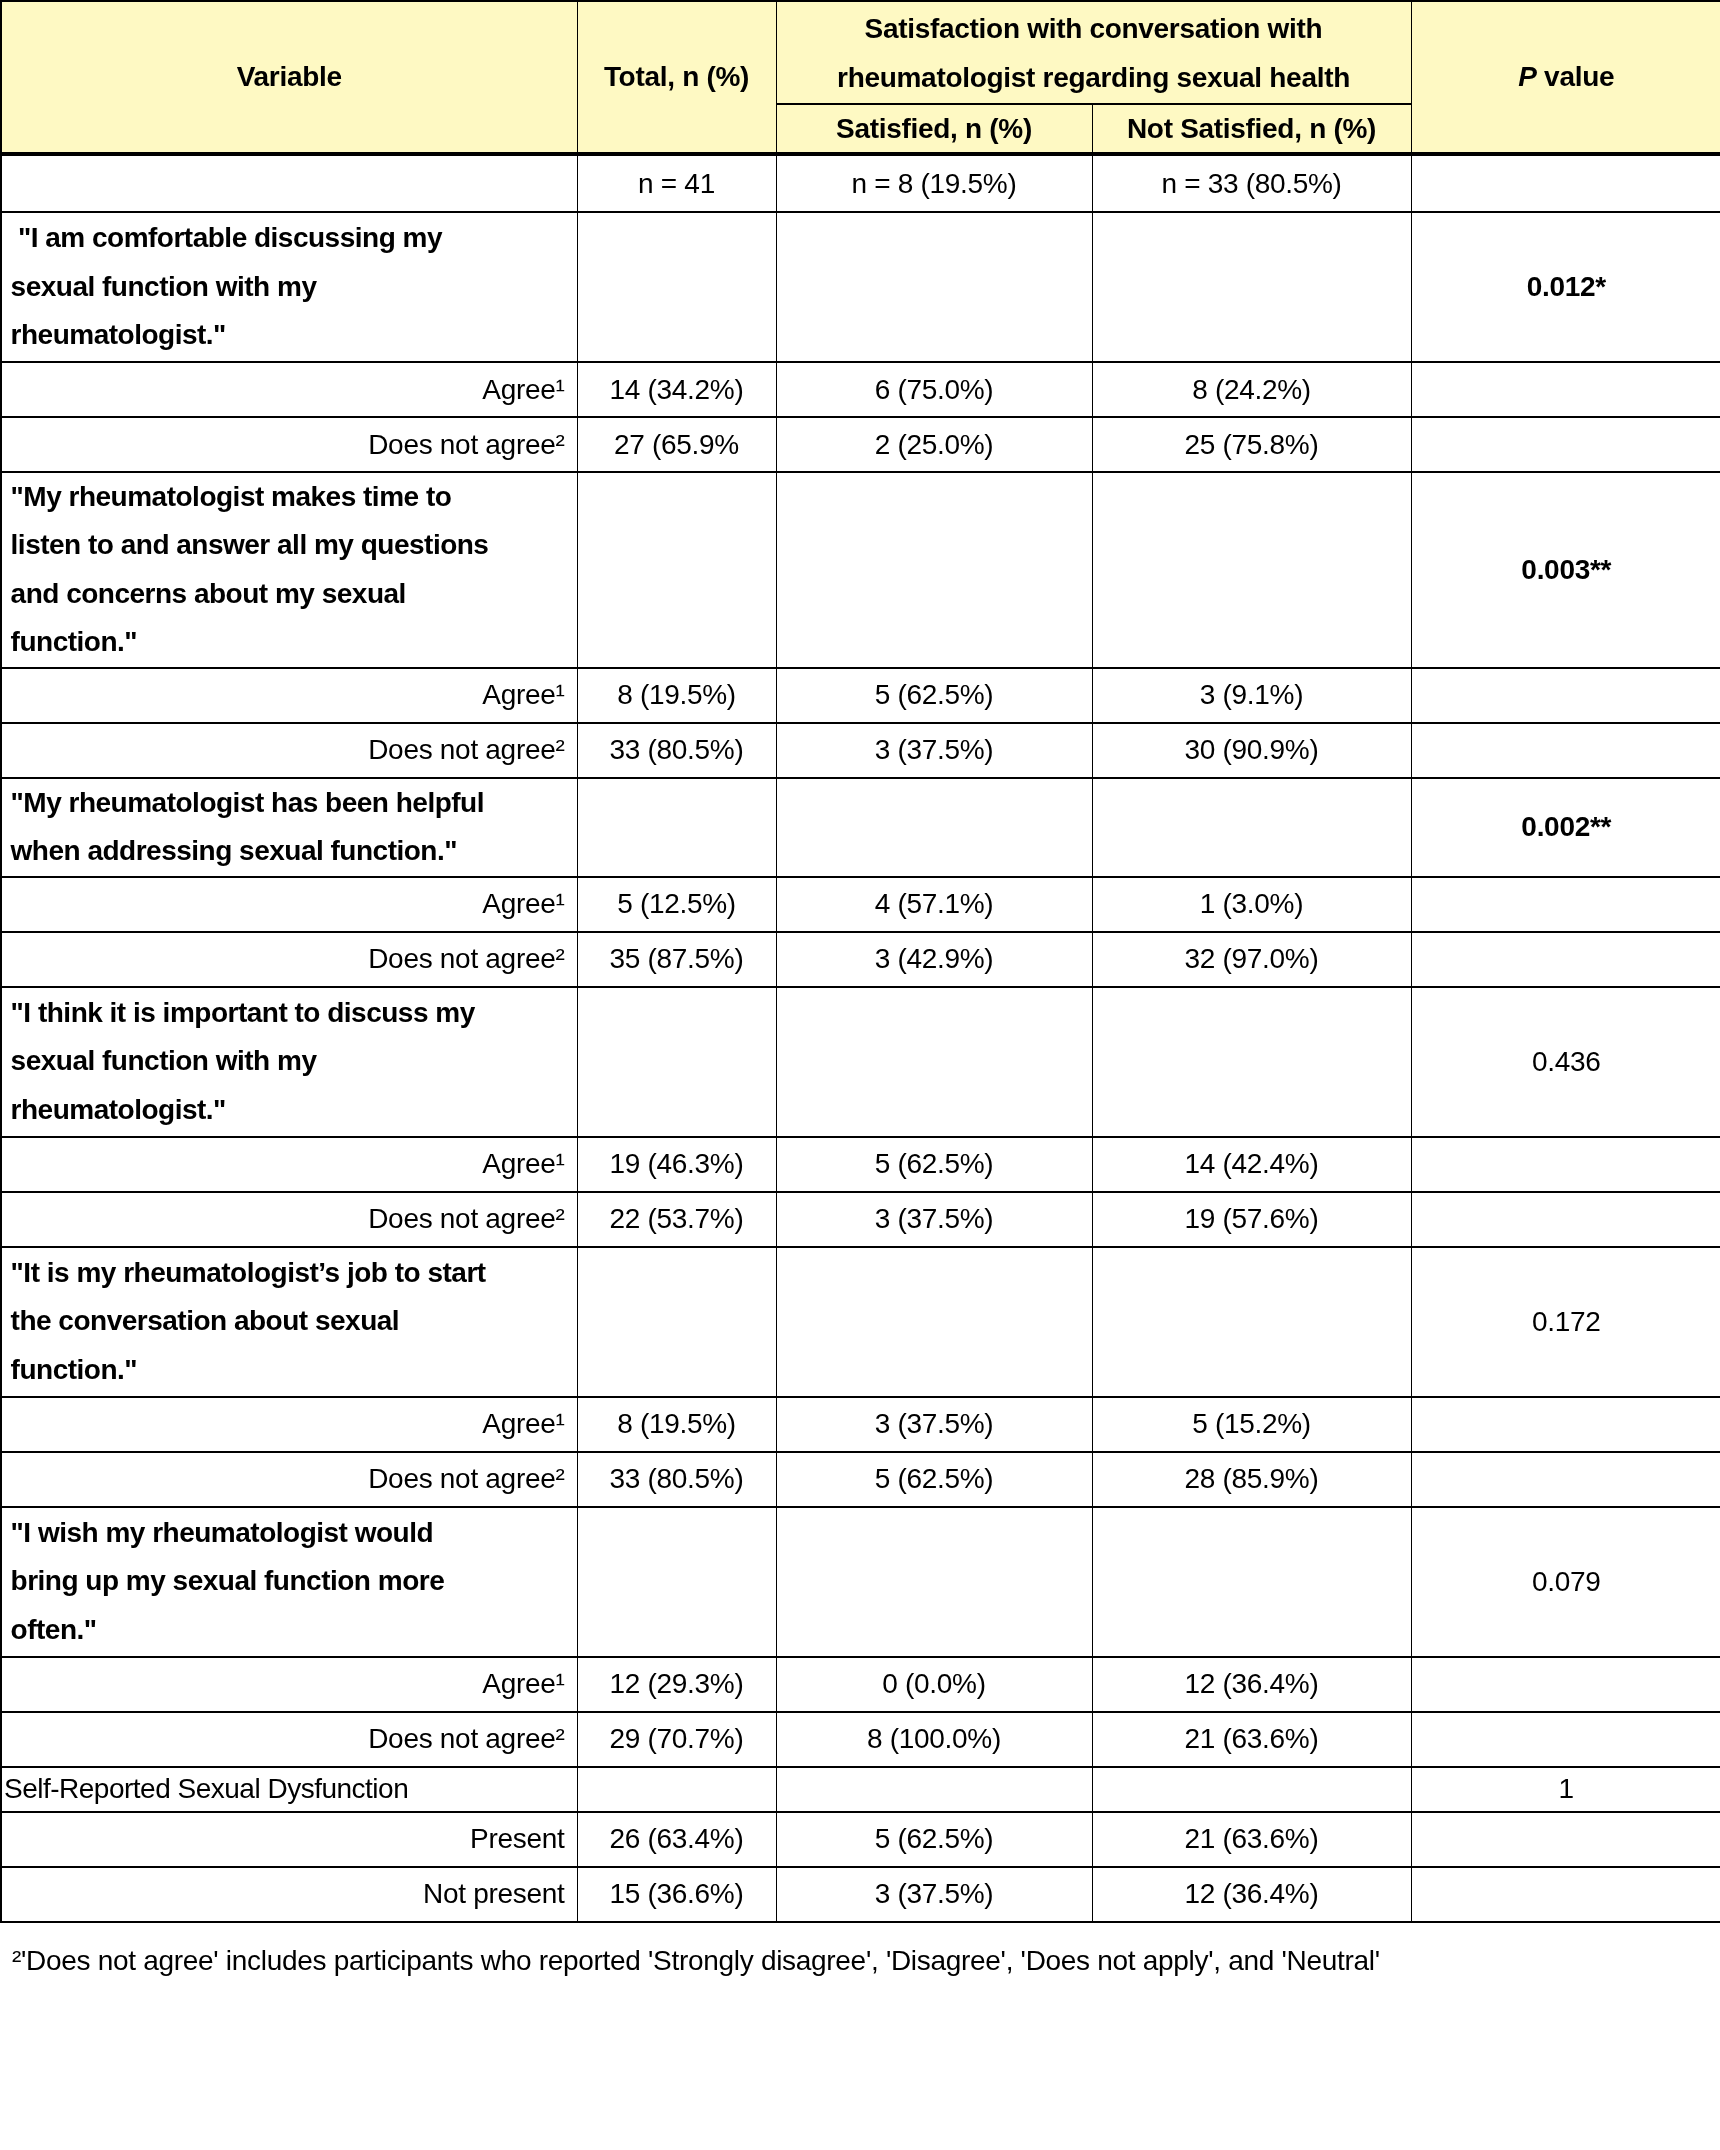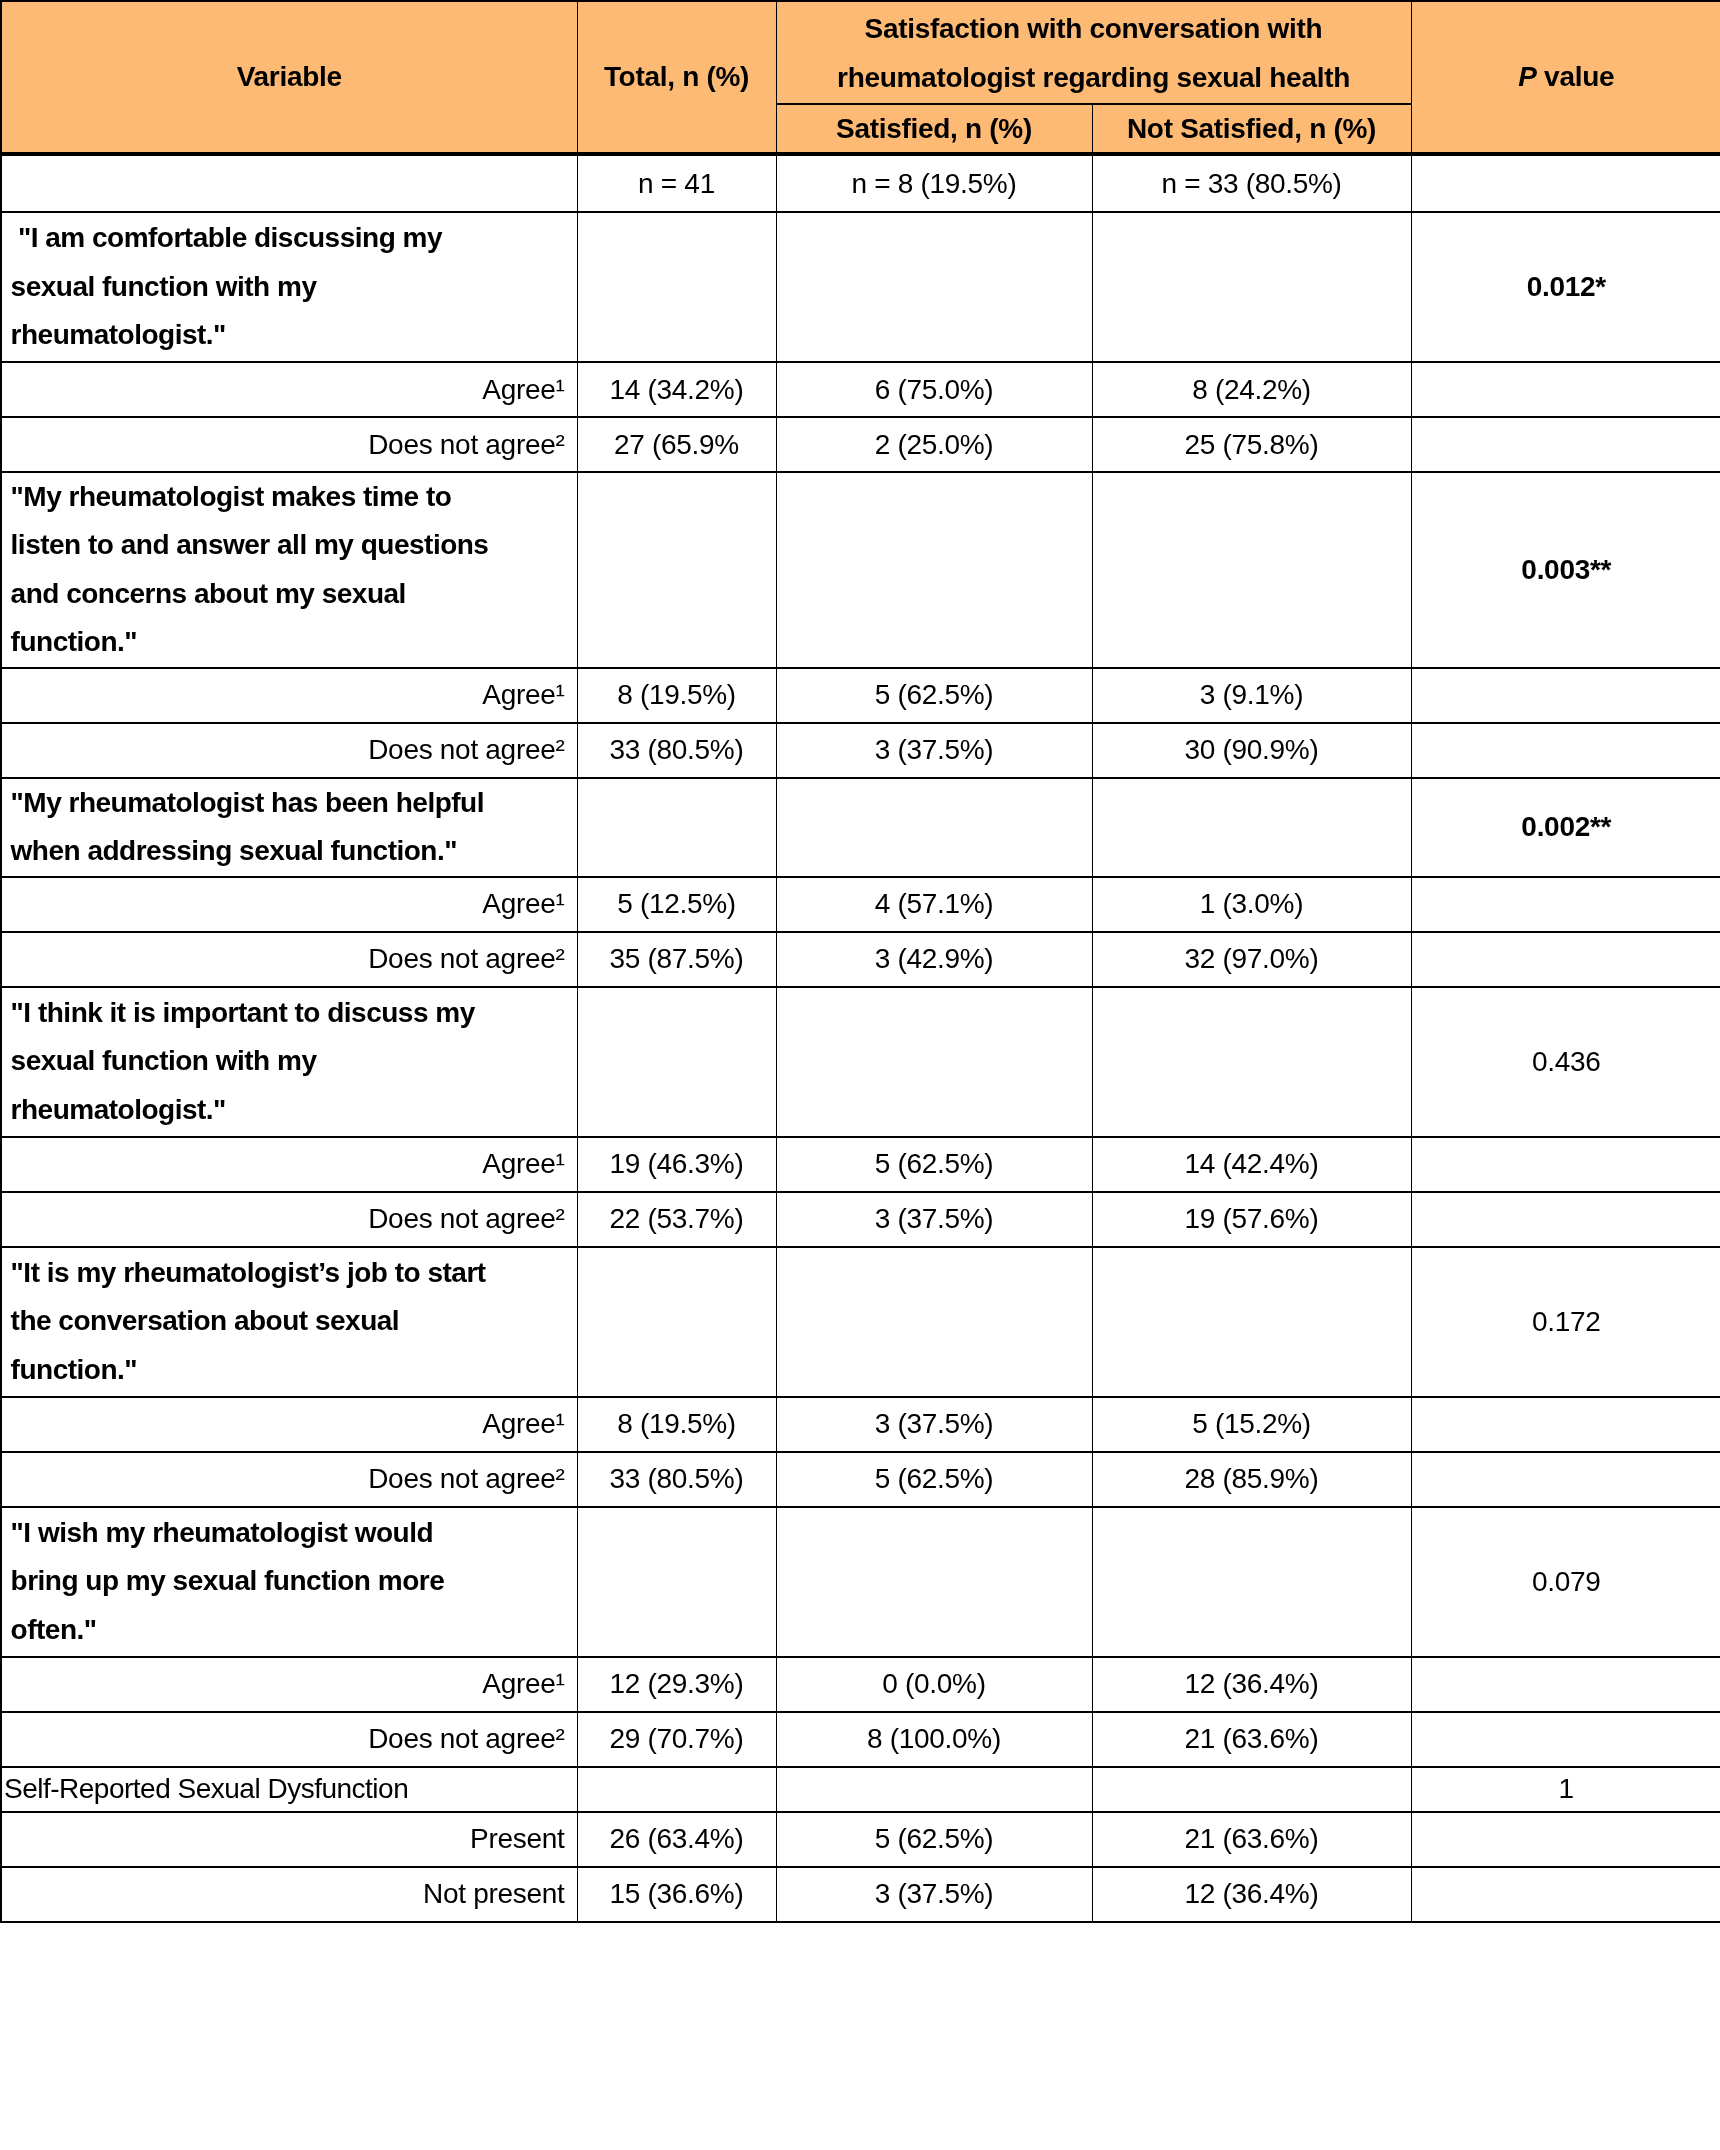--- a/index.html
+++ b/index.html
@@ -24,21 +24,21 @@
     border-left: 1.7px solid #000;
     border-right: 1.7px solid #000;
     border-top: 2.6px solid #000;
     border-bottom: 2.6px solid #000;
     padding: 0 6.9px;
     vertical-align: middle;
     overflow: hidden;
   }
   
   tr.hdr td {
-    background: #fdba74;
+    background: #fef9c3;
     font-weight: 700;
     text-align: center;
   }
   td.span-head {
     white-space: pre-wrap;
     line-height: 1.75;
   }
   tr.hdr-b td, td.rowspan2 {
     border-bottom-width: 4.3px;
   }
@@ -280,14 +280,15 @@
     <td class="opt-label">Not present</td>
     <td class="num">15 (36.6%)</td>
     <td class="num">3 (37.5%)</td>
     <td class="num">12 (36.4%)</td>
     <td></td>
   </tr>
 </tbody>
   </table>
 
 <div class="footnotes">
+  <div class="footnote">²'Does not agree' includes participants who reported 'Strongly disagree', 'Disagree', 'Does not apply', and 'Neutral'</div>
 </div>
 
 
 </body></html>

